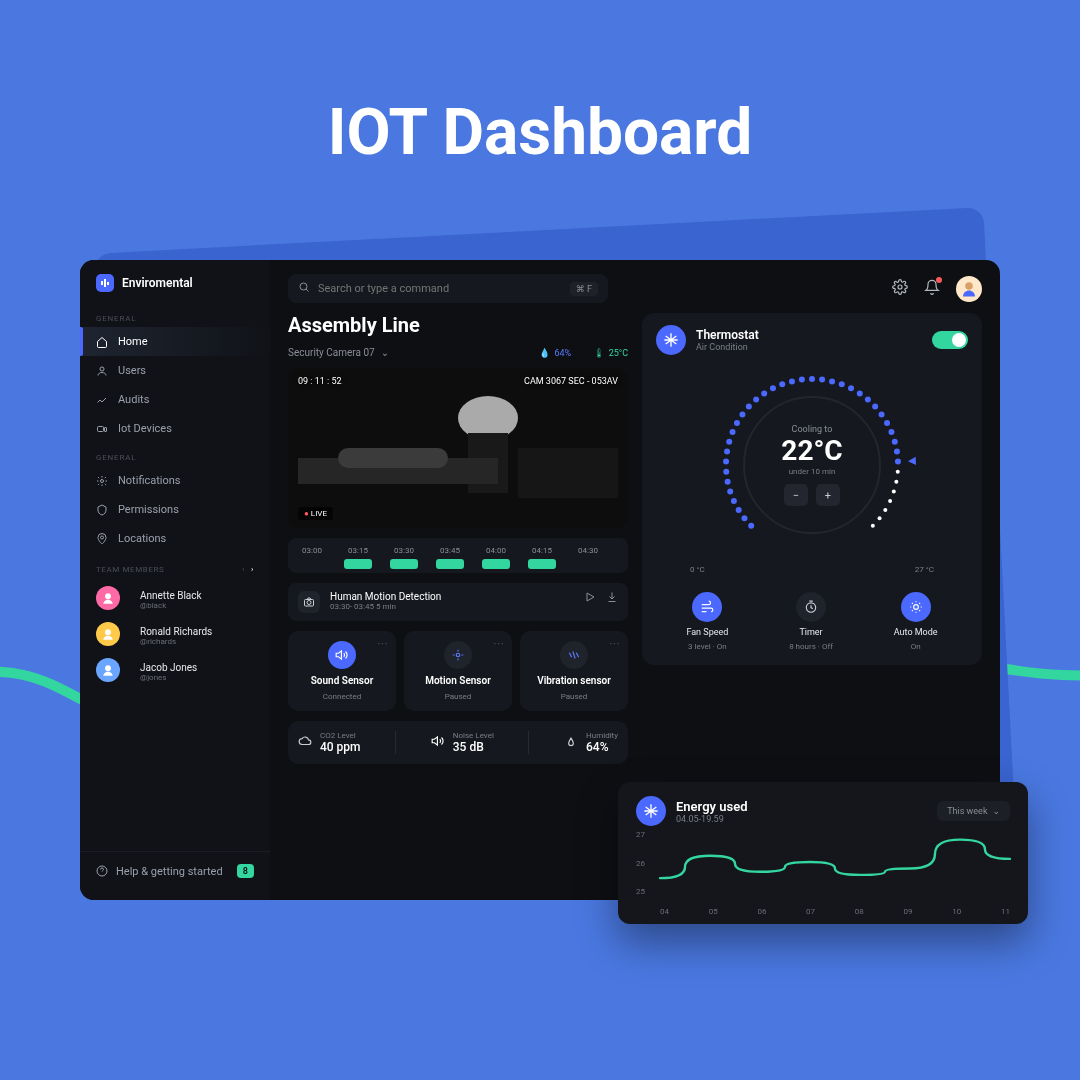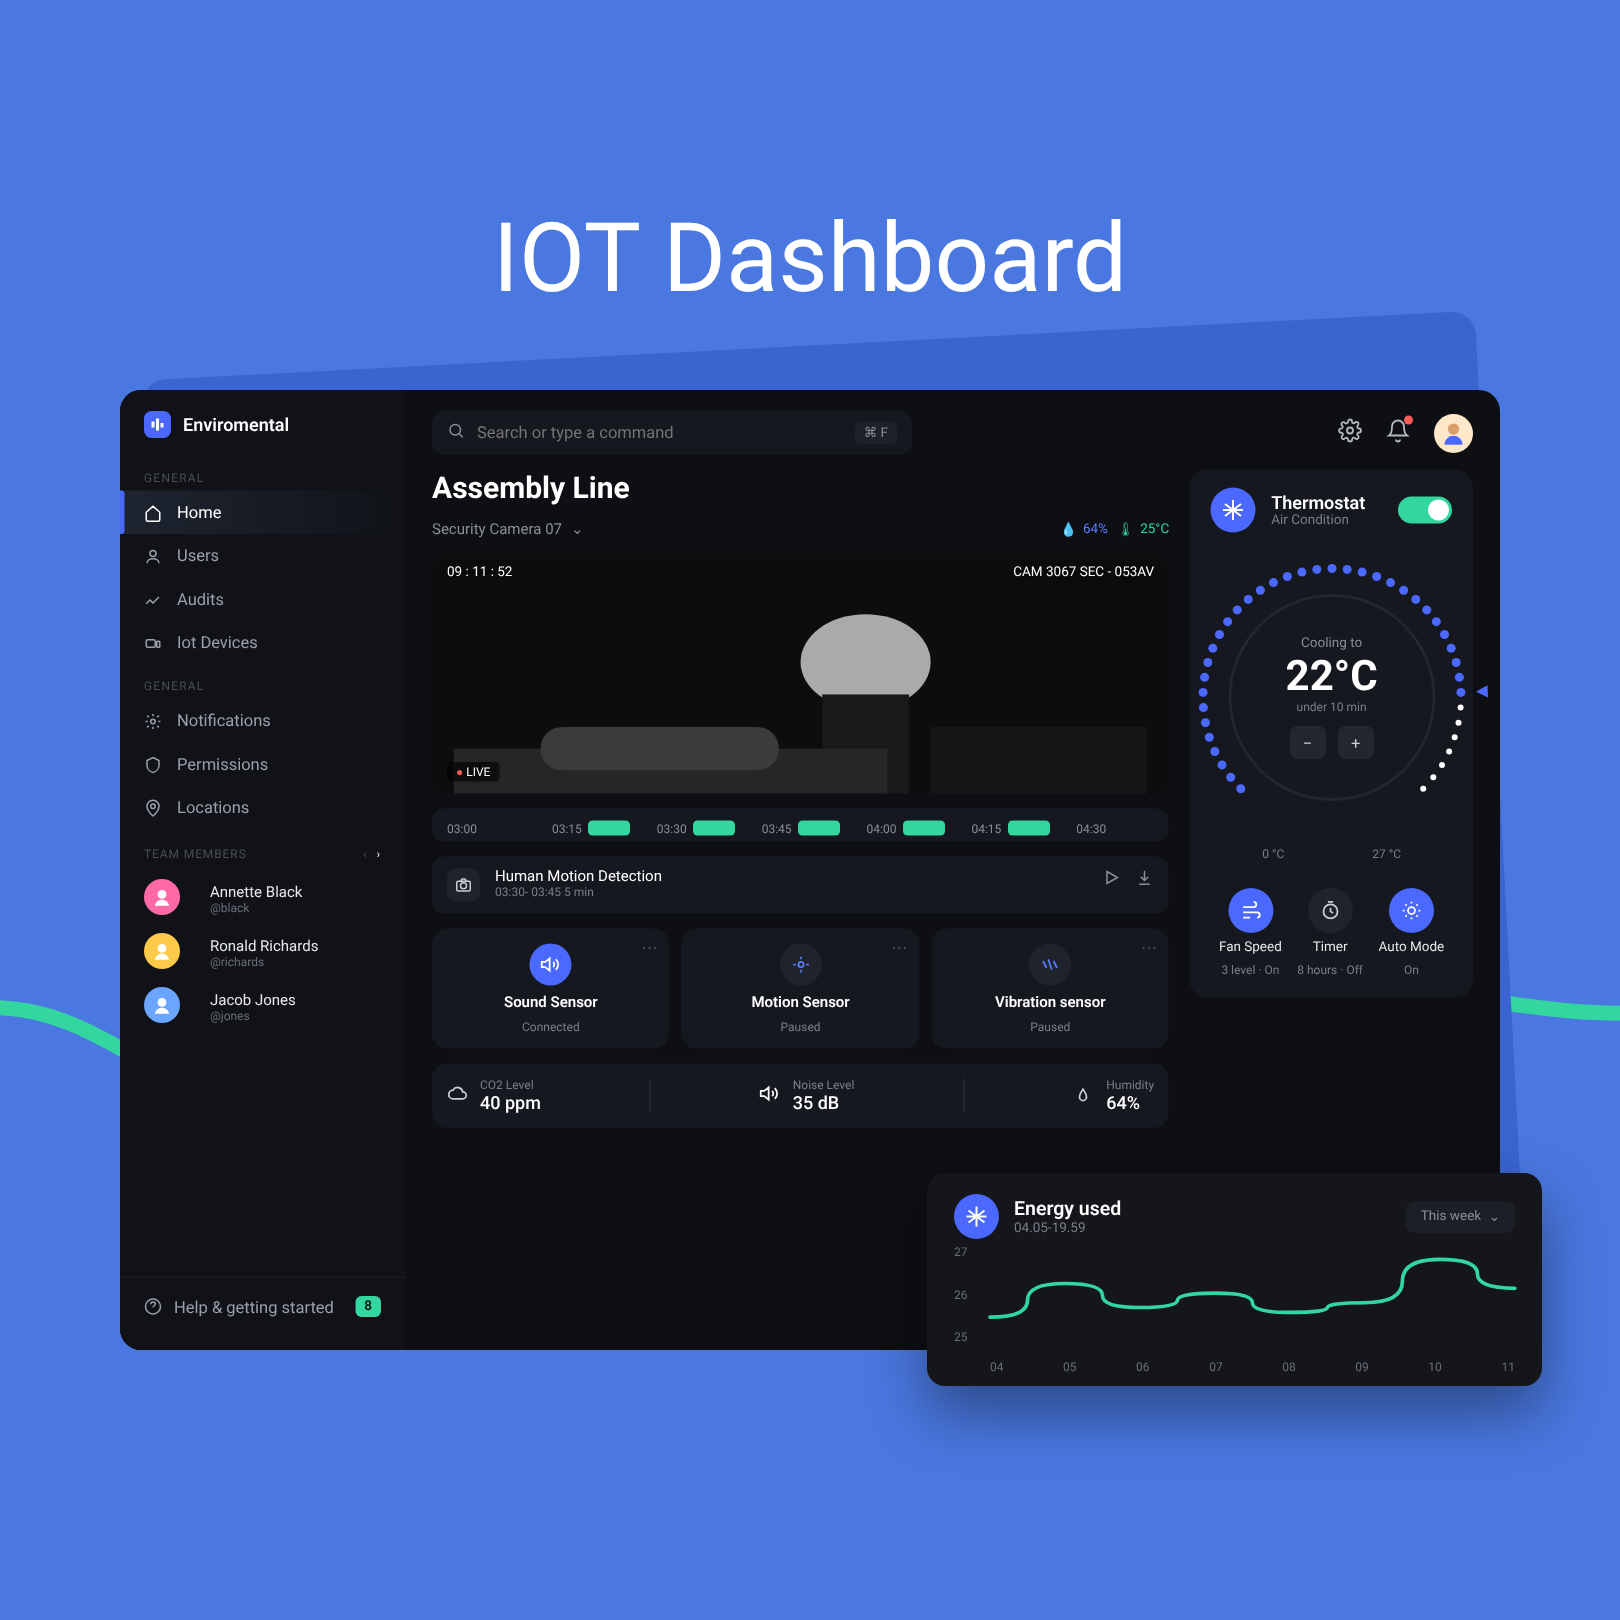--- a/index.html
+++ b/index.html
@@ -1,17 +1,17 @@
 <!DOCTYPE html>
 <html><head>
 <meta charset="utf-8">
 <style>
 * { margin:0; padding:0; box-sizing:border-box; font-family: -apple-system, BlinkMacSystemFont, 'Segoe UI', Roboto, sans-serif; }
 body { width:1080px; height:1080px; background:#4a78e0; position:relative; overflow:hidden; }
-.hero-title { position:absolute; top:95px; left:0; right:0; text-align:center; font-size:64px; font-weight:400; color:#fff;margin-top:40px; }
+.hero-title { position:absolute; top:95px; left:0; right:0; text-align:center; font-size:64px; font-weight:700; color:#fff; }
 .green-line { position:absolute; top:600px; left:-40px; width:1200px; height:200px; pointer-events:none; }
 .backdrop-card { position:absolute; top:230px; left:110px; width:890px; height:620px; background:#3a64d0; border-radius:16px; transform:rotate(-3deg); }
 .app { position:absolute; top:260px; left:80px; width:920px; height:640px; background:#0d0f13; border-radius:14px; display:flex; overflow:hidden; color:#d6d8dd; font-size:11px; }
 .sidebar { width:190px; background:#101217; display:flex; flex-direction:column; padding:14px 0 10px; }
 .brand { display:flex; align-items:center; gap:8px; padding:0 16px 12px; font-weight:600; font-size:12px; color:#fff; }
 .brand-ico { width:18px; height:18px; background:#4b68ff; border-radius:5px; display:flex; align-items:center; justify-content:center; }
 .sec-label { font-size:8px; letter-spacing:.8px; color:#4a4e57; padding:10px 16px 4px; }
 .nav-item { display:flex; align-items:center; gap:10px; padding:8px 16px; color:#9aa0ab; cursor:pointer; position:relative; }
 .nav-item.active { background:linear-gradient(90deg,#1e2531,transparent); color:#fff; }
 .nav-item.active::before { content:''; position:absolute; left:0; top:0; bottom:0; width:3px; background:#4b68ff; border-radius:0 2px 2px 0; }
@@ -27,30 +27,30 @@
 .main { flex:1; display:flex; flex-direction:column; padding:14px 18px; gap:10px; }
 .topbar { display:flex; align-items:center; gap:10px; }
 .search { flex:0 0 320px; background:#15181e; border-radius:8px; display:flex; align-items:center; padding:7px 10px; gap:8px; color:#6a6e77; }
 .search input { background:transparent; border:none; outline:none; color:#d6d8dd; font-size:11px; flex:1; }
 .kbd { background:#1e2128; border-radius:4px; padding:2px 6px; font-size:9px; color:#8a8e97; }
 .top-icons { margin-left:auto; display:flex; align-items:center; gap:16px; color:#b3b7c0; }
 .top-avatar { width:26px; height:26px; border-radius:50%; background:#ffe7c9; display:flex; align-items:center; justify-content:center; }
 .content { display:grid; grid-template-columns: 1fr 1fr; gap:14px; }
 .col { display:flex; flex-direction:column; gap:10px; }
 .page-title { font-size:20px; font-weight:700; color:#fff; }
-.subrow { display:flex; align-items:center; gap:6px; color:#8a8e97; font-size:10px; }
+.subrow { display:flex; align-items:center; gap:22px; color:#8a8e97; font-size:10px; }
 .subrow .spacer { flex:1; }
 .metric { display:flex; align-items:center; gap:4px; font-size:9px; }
 .metric.blue { color:#5b7bff; }
 .metric.green { color:#33d69f; }
 .video { position:relative; height:160px; border-radius:10px; overflow:hidden; background:#0f1014; }
 .video .scene { position:absolute; inset:0; filter:grayscale(1) contrast(1.1) brightness(.7); }
 .vlabel { position:absolute; font-size:9px; color:#fff; text-shadow:0 0 4px #000; }
 .timeline { display:flex; gap:18px; background:#15181e; border-radius:8px; padding:8px 10px 4px; }
-.tick { display:flex; align-items:center; gap:4px; font-size:8px; color:#8a8e97; }
+.tick { display:flex; flex-direction:column; align-items:center; gap:4px; font-size:8px; color:#8a8e97; }
 .tick .bar { width:28px; height:10px; border-radius:3px; background:transparent; }
 .tick .bar.on { background:#33d69f; }
 .action-row { display:flex; align-items:flex-start; gap:10px; background:#15181e; border-radius:8px; padding:8px 10px; }
 .cam-ico { width:22px; height:22px; background:#1f232b; border-radius:6px; display:flex; align-items:center; justify-content:center; }
 .sensor-row { display:grid; grid-template-columns:1fr 1fr 1fr; gap:8px; }
 .sensor { background:#15181e; border-radius:10px; padding:10px; display:flex; flex-direction:column; align-items:center; gap:6px; position:relative; }
 .sensor .more { position:absolute; top:6px; right:8px; color:#4a4e57; }
 .sico { width:28px; height:28px; border-radius:50%; background:#1f232b; display:flex; align-items:center; justify-content:center; }
 .sico.blue { background:#4b68ff; }
 .sname { font-size:10px; font-weight:600; color:#fff; }

